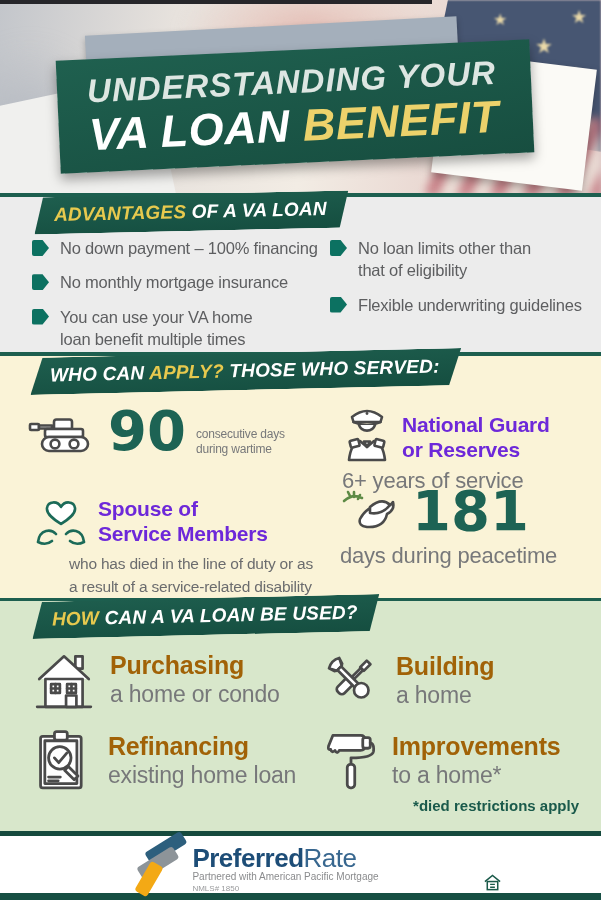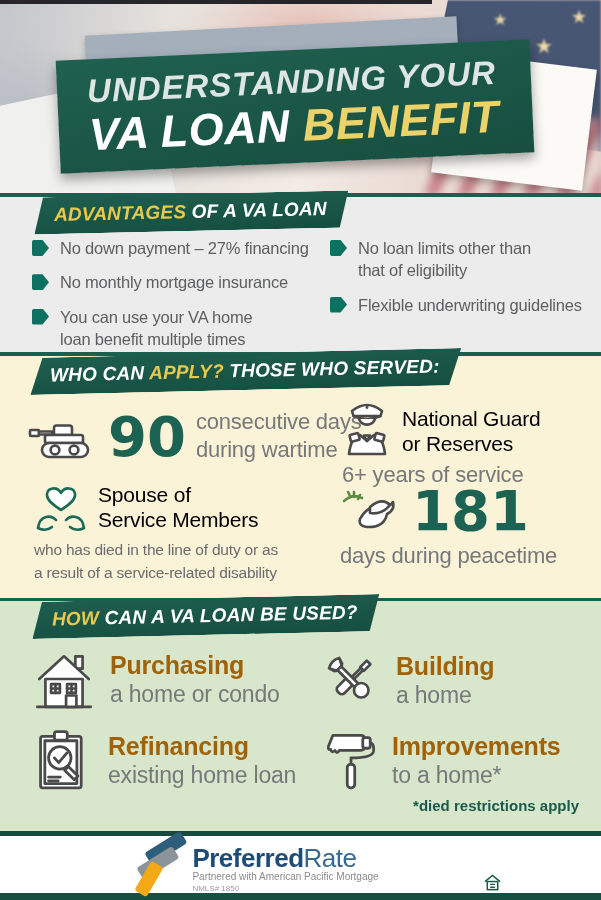--- a/index.html
+++ b/index.html
@@ -37,42 +37,42 @@
 
   
   .rule { width:601px; background:#1d5f4f; }
   .rule-4 { height:4px; } .rule-3 { height:3px; } .rule-5 { height:5px; background:#164a3e; }
   .ribbon { position:absolute; display:inline-block; background:linear-gradient(178deg,#1e5e4e,#154e40);
           color:#fff; font-style:italic; font-weight:700; font-size:19px; letter-spacing:.2px;
           padding:7px 22px 8px 20px; transform:rotate(-1.3deg);
           clip-path:polygon(3% 0,100% 0,97% 100%,0 100%); z-index:3; }
   .ribbon .accent { color:#e7c94e; }
 
-  .green-bold { color:#000000; font-weight:400; }
+  .green-bold { color:#6d28d9; font-weight:700;margin-top:14px; }
   .stat-num { font-family:"DejaVu Sans", sans-serif; font-weight:800; color:#1d6354; font-size:56px; line-height:.95; }
   .muted { color:#77787a; }
 
   
   .advantages { position:relative; width:601px; height:155px; background:#ececec; }
   .adv-col { position:absolute; top:40px; }
   .adv-col-left { left:32px; width:292px; }
   .adv-col-right { left:330px; width:256px; }
   .adv-item { display:flex; gap:11px; margin-bottom:12px; }
   .bullet { flex:0 0 auto; width:17px; height:16px; margin-top:3px; background:#0c7161;
           clip-path:polygon(0 0,62% 0,100% 50%,62% 100%,0 100%); border-radius:2px; }
   .adv-text { font-size:16.5px; color:#5d5e60; line-height:1.35; letter-spacing:-.2px; }
 
   
   .who { position:relative; width:601px; height:242px; background:#faf3d7; }
   .who-card { position:absolute; }
   .icon-row { display:flex; align-items:flex-end; gap:10px; }
-  .desc-20 { font-size:22px; line-height:1.25; letter-spacing:-.2px; }
+  .desc-20 { font-size:12px; line-height:1.25; letter-spacing:-.2px; }
   .title-21 { font-size:21px; line-height:1.2; letter-spacing:-.2px; }
   .desc-22 { font-size:22px; letter-spacing:-.2px; }
-  .desc-15 { font-size:15.5px; line-height:1.45; color:#6b6c6e; letter-spacing:-.2px; }
+  .desc-15 { font-size:15.5px; line-height:1.45; color:#6b6c6e; letter-spacing:-.2px;margin-left:35px; }
 
   
   .how { position:relative; width:601px; height:230px; background:#d8e7cb; }
   .how-item { position:absolute; display:flex; align-items:center; gap:16px; }
   .how-title { font-size:25px; font-weight:800; color:#a16207; line-height:1.2; letter-spacing:-.2px; }
   .how-sub { font-size:23px; color:#77787a; line-height:1.25; letter-spacing:-.2px; }
   .footnote { position:absolute; right:22px; top:196px; font-size:15px; font-weight:600; color:#1a5a4b; }
 
   
   .footer { position:relative; width:513px; height:57px; background:#ffffff; }
@@ -129,21 +129,21 @@
 
   <div class="advantages">
     <div class="ribbon" style="left:34px; top:-3px;">
       <span class="accent">ADVANTAGES</span>
       <span>OF A VA LOAN</span>
     </div>
     <div class="adv-col adv-col-left">
       <div class="adv-item">
         <span class="bullet"></span>
         <div class="adv-text">
-            <div>No down payment – 27% financing</div>
+            <div>No down payment – 100% financing</div>
           </div>
       </div>
       <div class="adv-item">
         <span class="bullet"></span>
         <div class="adv-text">
             <div>No monthly mortgage insurance</div>
           </div>
       </div>
       <div class="adv-item">
         <span class="bullet"></span>

